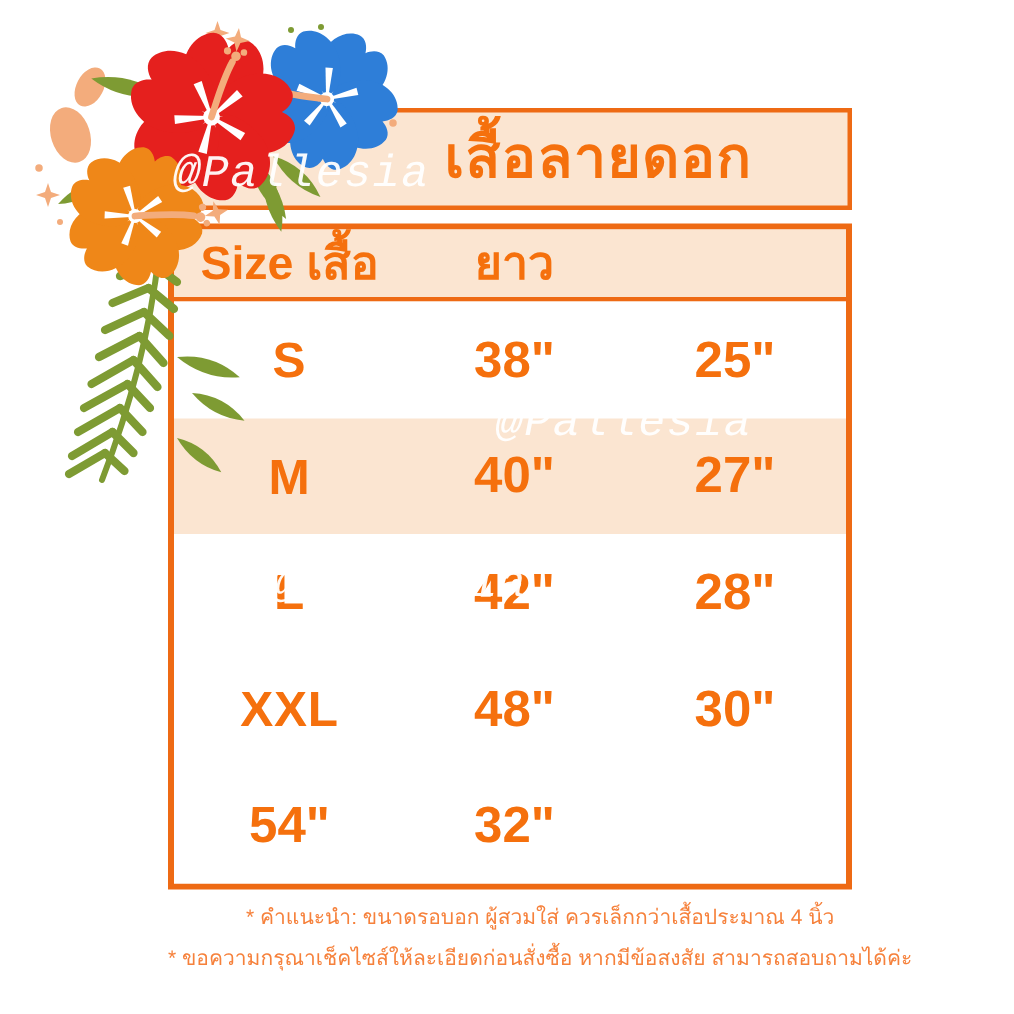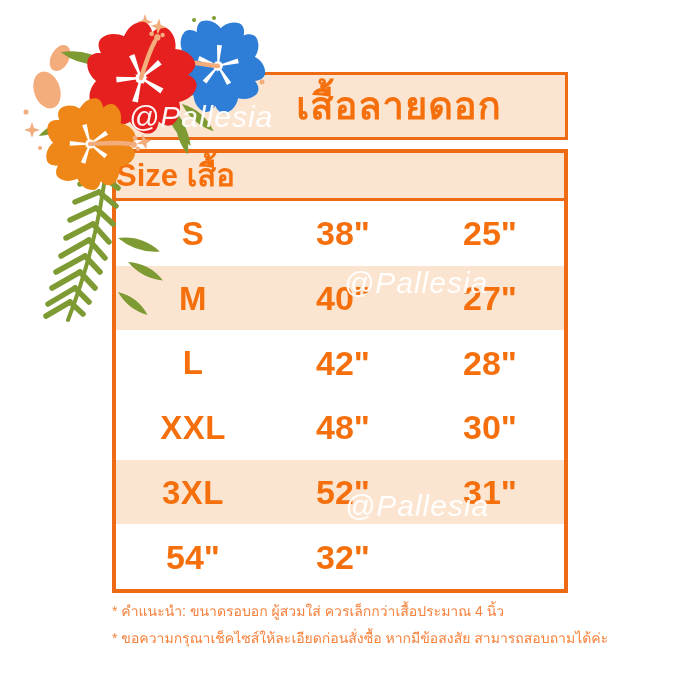--- a/index.html
+++ b/index.html
@@ -22,41 +22,41 @@
     position:absolute;left:112px;top:149px;width:456px;height:444px;
     box-sizing:border-box;border:4px solid #EE6A14;background:#ffffff;
     display:flex;flex-direction:column;z-index:1;
   }
   .thead{
     height:48px;box-sizing:border-box;background:#FBE5D1;
     border-bottom:3px solid #EE6A14;
     display:grid;grid-template-columns:154px 146px 148px;align-items:center;
   }
   .th{
-    text-align:left;color:#F5700D;font-size:31px;font-weight:700;line-height:1;
+    text-align:center;color:#F5700D;font-size:31px;font-weight:700;line-height:1;
   }
   .tbody{flex:1;display:flex;flex-direction:column;}
   .row{
     flex:1;display:grid;grid-template-columns:154px 146px 148px;align-items:center;
     background:#ffffff;
   }
   .row.alt{background:#FBE5D1;}
   .cell{
     text-align:center;color:#F5700D;font-size:34px;font-weight:700;line-height:1;
   }
   .cell.size{font-size:33px;letter-spacing:.5px;}
   
   .notes{position:absolute;left:112px;top:598px;z-index:1;}
   .note{
-    color:#F6813B;font-size:14px;font-weight:400;line-height:27px;white-space:nowrap;
+    color:#F6813B;font-size:14px;font-weight:400;line-height:27px;white-space:nowrap;text-align:center;
   }
   
   .wm{
     position:absolute;z-index:6;color:rgba(255,255,255,0.95);
-    font-family:Liberation Sans, sans-serif;font-style:italic;
+    font-family:Liberation Mono, monospace;font-style:italic;
     font-size:30px;letter-spacing:1px;transform:translate(-50%,-50%);
     pointer-events:none;white-space:nowrap;
   }
   .wm1{left:201px;top:117px;}
   .wm2{left:416px;top:283px;}
   .wm3{left:266px;top:390px;}
   .wm4{left:417px;top:506px;}
   
   .flowers{position:absolute;left:0;top:0;z-index:5;pointer-events:none;}
 </style>
@@ -65,20 +65,21 @@
 
 <div class="stage">
 
   <div class="title-box">
     <div class="title">เสื้อลายดอก</div>
   </div>
 
   <div class="size-table">
     <div class="thead">
       <div class="th">Size เสื้อ</div>
+      <div class="th">ยาว</div>
     </div>
     <div class="tbody">
       <div class="row">
         <div class="cell size">S</div>
         <div class="cell">38"</div>
         <div class="cell">25"</div>
       </div>
       <div class="row alt">
         <div class="cell size">M</div>
         <div class="cell">40"</div>
@@ -86,25 +87,20 @@
       </div>
       <div class="row">
         <div class="cell size">L</div>
         <div class="cell">42"</div>
         <div class="cell">28"</div>
       </div>
       <div class="row">
         <div class="cell size">XXL</div>
         <div class="cell">48"</div>
         <div class="cell">30"</div>
-      </div>
-      <div class="row alt">
-        <div class="cell size">3XL</div>
-        <div class="cell">52"</div>
-        <div class="cell">31"</div>
       </div>
       <div class="row">
         <div class="cell">54"</div>
         <div class="cell">32"</div>
       </div>
     </div>
   </div>
 
   <div class="notes">
     <div class="note">* คำแนะนำ: ขนาดรอบอก ผู้สวมใส่ ควรเล็กกว่าเสื้อประมาณ 4 นิ้ว</div>

